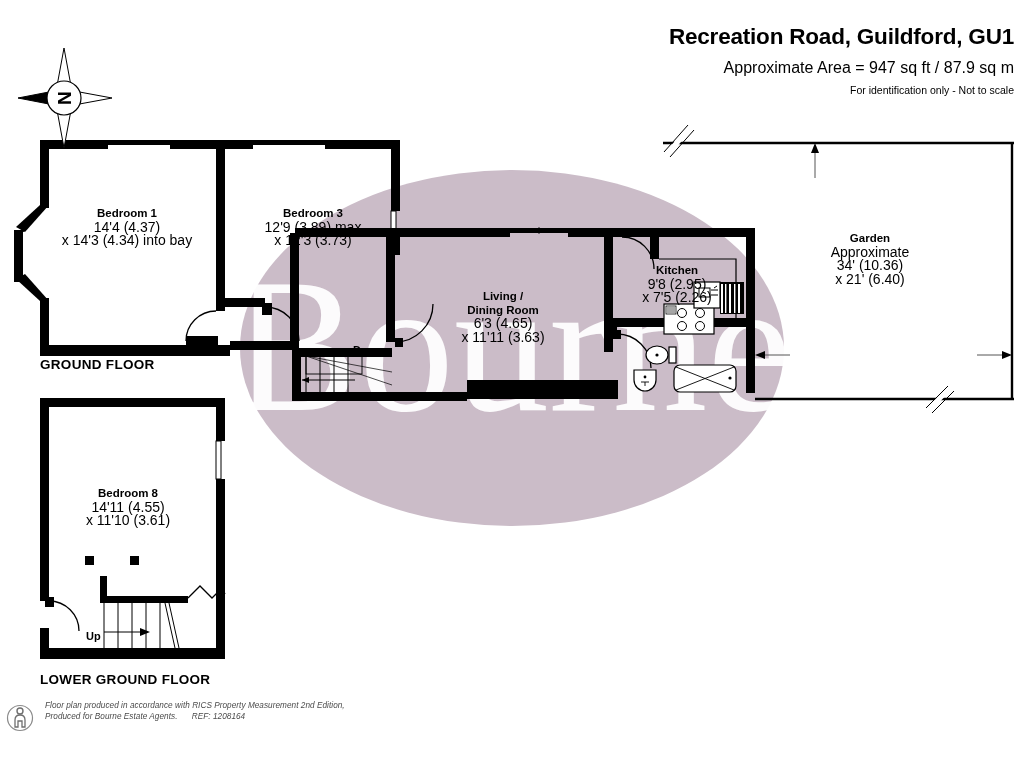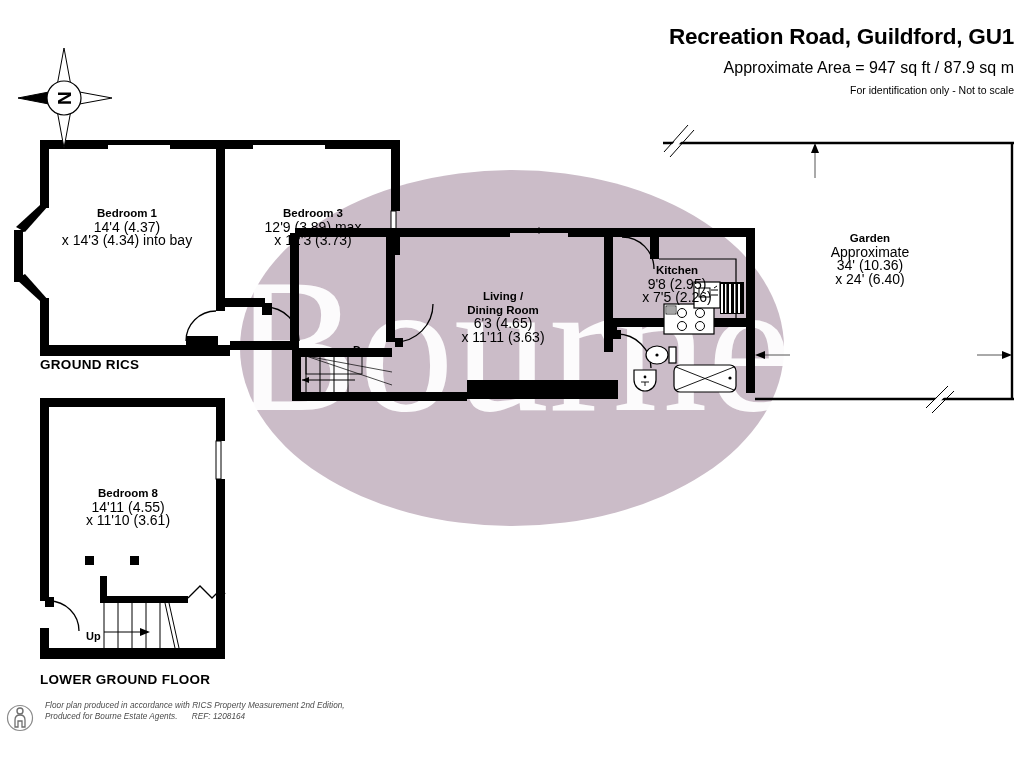--- a/index.html
+++ b/index.html
@@ -351,21 +351,21 @@
       <path d="M 20 715 c -4 0 -5 2 -5 5 l 0 7 l 3 0 l 0 -6 l 4 0 l 0 6 l 3 0 l 0 -7 c 0 -3 -1 -5 -5 -5 z" fill="none" stroke="#6f6f6f" stroke-width="1.3"></path>
     </g>
   </svg>
 
   <div id="header">
     <div id="title">Recreation Road, Guildford, GU1</div>
     <div id="area-line">Approximate Area = 947 sq ft / 87.9 sq m</div>
     <div id="disclaimer">For identification only - Not to scale</div>
   </div>
 
-  <div class="floor-label abs" style="left:40px; top:357px;">GROUND RICS</div>
+  <div class="floor-label abs" style="left:40px; top:357px;">GROUND FLOOR</div>
   <div class="floor-label abs" style="left:40px; top:672px;">LOWER GROUND FLOOR</div>
 
   <div class="room-label" style="left:27px; top:207px; width:200px;">
     <span class="rname">Bedroom 1</span>
     <span class="rdim">14'4 (4.37)</span>
     <span class="rdim">x 14'3 (4.34) into bay</span>
   </div>
 
   <div class="room-label" style="left:243px; top:207px; width:140px;">
     <span class="rname">Bedroom 3</span>
@@ -383,21 +383,21 @@
   <div class="room-label" style="left:622px; top:264px; width:110px;">
     <span class="rname">Kitchen</span>
     <span class="rdim">9'8 (2.95)</span>
     <span class="rdim">x 7'5 (2.26)</span>
   </div>
 
   <div class="room-label" style="left:805px; top:232px; width:130px;">
     <span class="rname">Garden</span>
     <span class="rdim">Approximate</span>
     <span class="rdim">34' (10.36)</span>
-    <span class="rdim">x 24' (6.40)</span>
+    <span class="rdim">x 21' (6.40)</span>
   </div>
 
   <div class="room-label" style="left:58px; top:487px; width:140px;">
     <span class="rname">Bedroom 8</span>
     <span class="rdim">14'11 (4.55)</span>
     <span class="rdim">x 11'10 (3.61)</span>
   </div>
 
   <div class="stair-word" style="left:353px; top:344px;">Down</div>
   <div class="stair-word" style="left:86px; top:630px;">Up</div>

